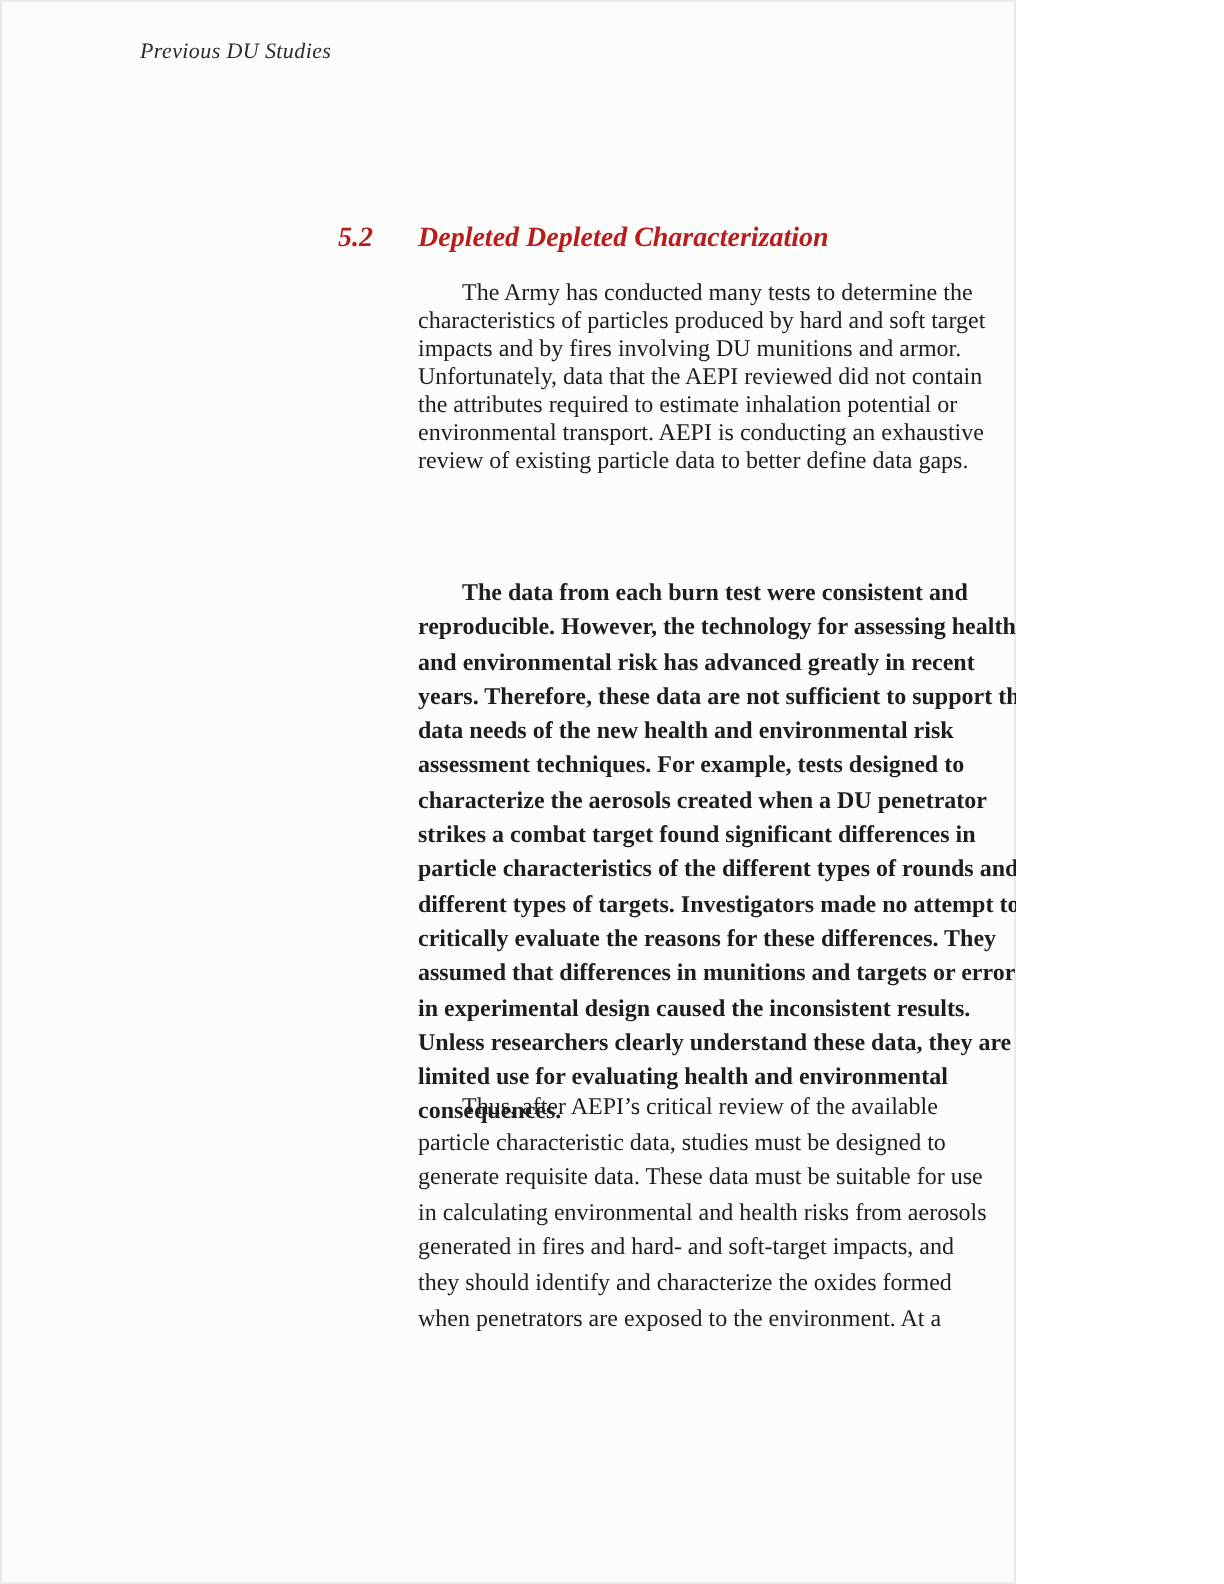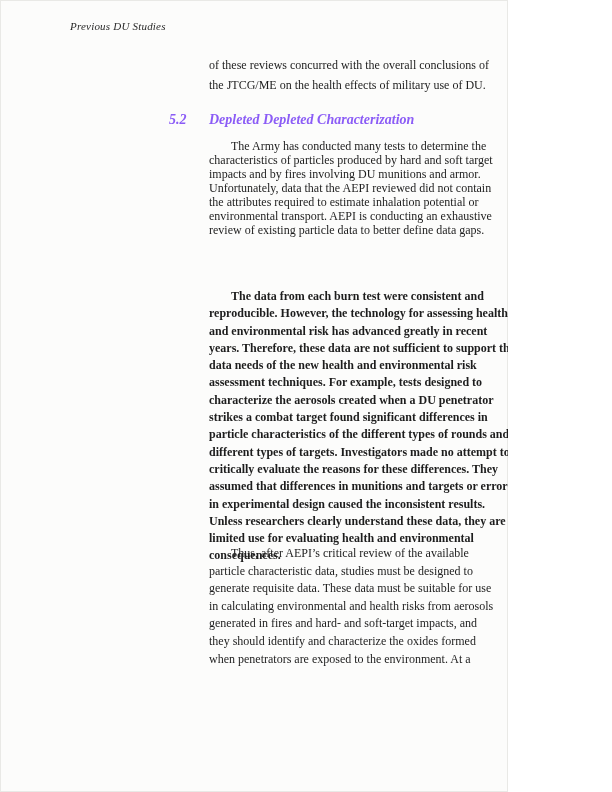--- a/index.html
+++ b/index.html
@@ -49,21 +49,21 @@
     line-height: 20px;
   }
   .section-heading {
     position: absolute;
     left: 169px;
     top: 112px;
     display: flex;
     font-size: 14px;
     font-weight: bold;
     font-style: italic;
-    color: #8b5cf6;
+    color: #b91c1c;
   }
   .section-number {
     width: 40px;
     flex: 0 0 40px;
   }
   .para.p1 {
     top: 139px;
     line-height: 14px;
     text-indent: 22px;
   }
@@ -81,22 +81,20 @@
 </style>
 </head>
 <body>
 
 <div class="page">
 
   <div class="running-title">Previous DU Studies</div>
 
   <div class="page-number">93</div>
 
-  <div class="para continuation">of these reviews concurred with the overall conclusions of
-the JTCG/ME on the health effects of military use of DU.</div>
 
   <div class="section-heading">
     <span class="section-number">5.2</span>
     <span class="section-title">Depleted Depleted Characterization</span>
   </div>
 
   <div class="para p1">The Army has conducted many tests to determine the
 characteristics of particles produced by hard and soft target
 impacts and by fires involving DU munitions and armor.
 Unfortunately, data that the AEPI reviewed did not contain

